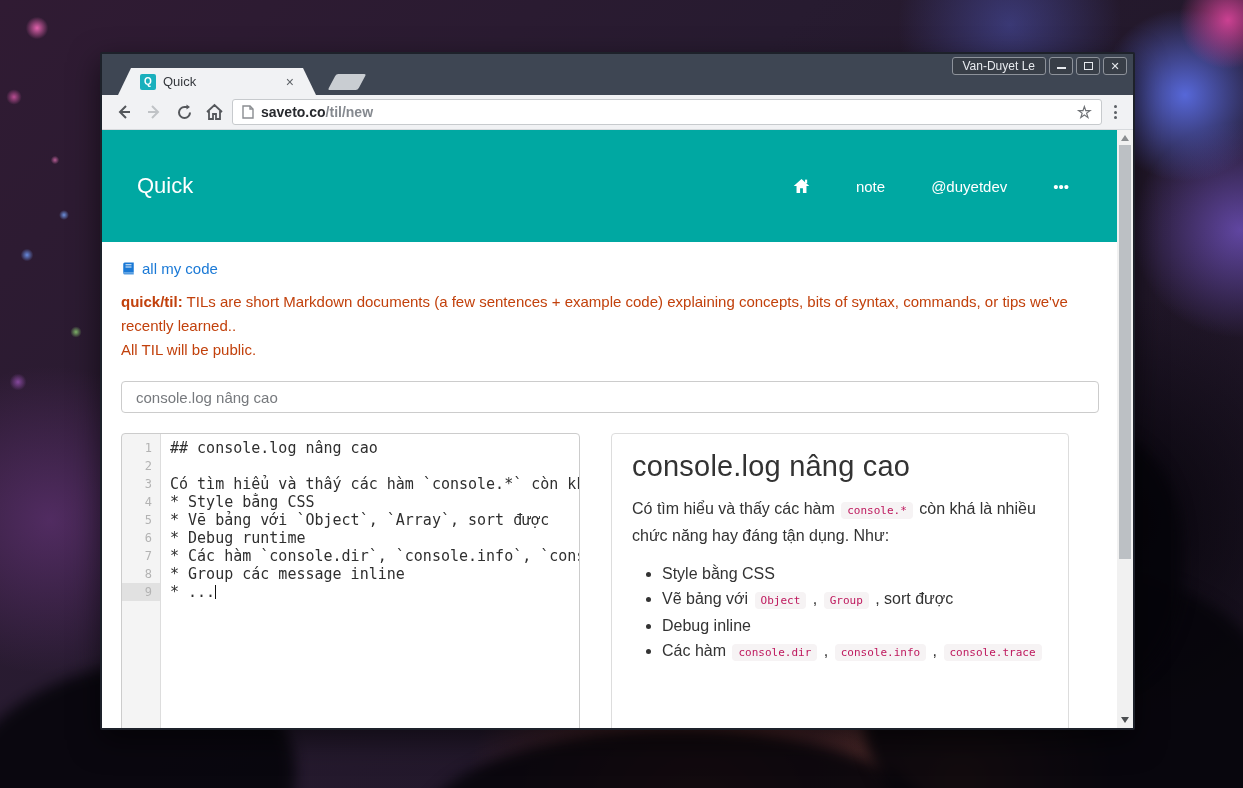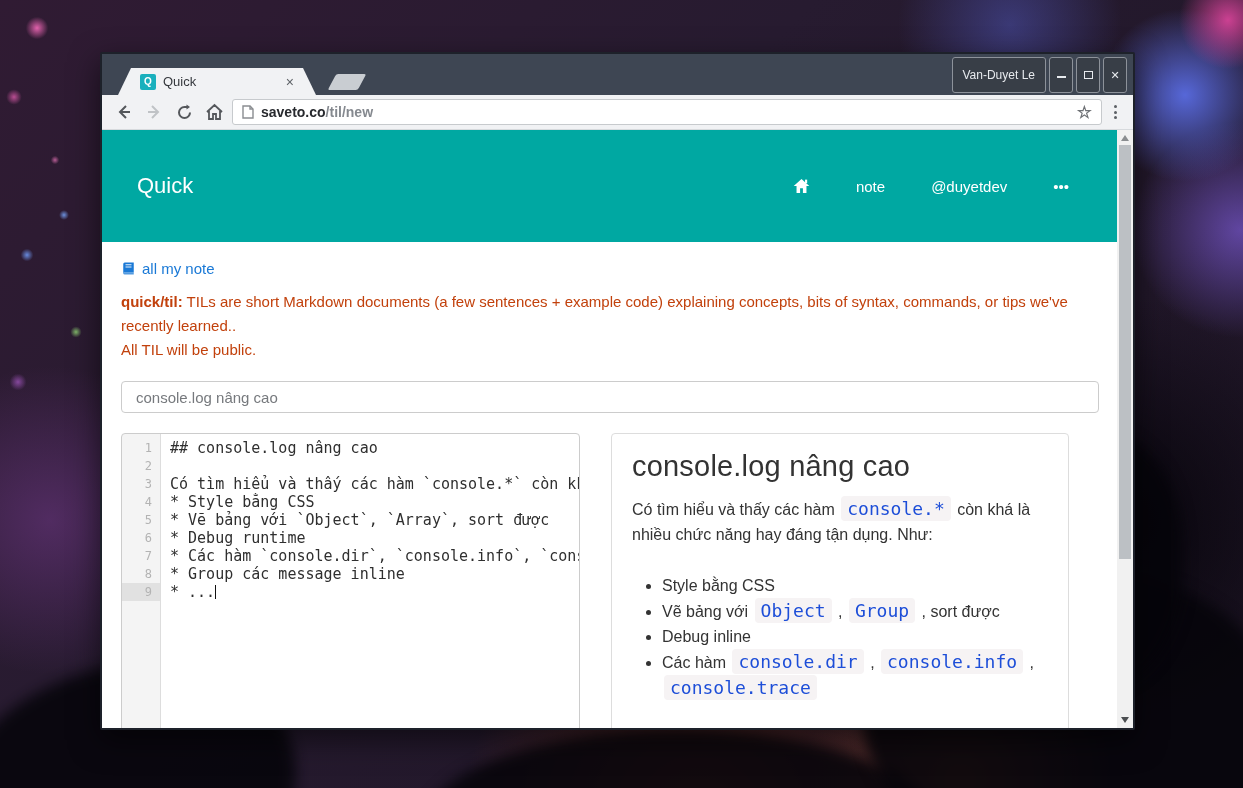--- a/index.html
+++ b/index.html
@@ -49,21 +49,21 @@
   }
   .favicon { width:16px; height:16px; background:#1ab0bd; border-radius:2px; color:#fff;
              font-size:10px; font-weight:bold; display:flex; align-items:center; justify-content:center; flex:0 0 16px;}
   .tab-title { font-size:13px; color:#35383d; flex:1; white-space:nowrap; overflow:hidden; }
   .tab-close { color:#5f6368; font-size:14px; line-height:1; }
   .newtab-btn { position:absolute; left:230px; bottom:5px; width:30px; height:16px;
                 background:#c9cdd2; transform:skewX(-28deg); border-radius:2px; }
   .win-controls { position:absolute; top:3px; right:6px; display:flex; gap:3px; align-items:center; }
   .win-label, .win-btn {
     background:#383e47; border:1px solid #8d929a; border-radius:3px; color:#e7eaee;
-    height:36px; display:flex; align-items:center; justify-content:center;
+    height:18px; display:flex; align-items:center; justify-content:center;
   }
   .win-label { padding:0 10px; font-size:12px; }
   .win-btn { width:24px; font-size:11px; }
   .glyph-min { display:block; width:9px; border-bottom:2px solid #e7eaee; height:5px;}
   .glyph-max { display:block; width:9px; height:8px; border:1.5px solid #e7eaee; }
   .glyph-close { font-size:11px; line-height:1; }
 
   
   .toolbar { height:35px; background:#f1f2f4; border-bottom:1px solid #d7dadd;
              display:flex; align-items:center; padding:0 10px; gap:6px; flex:0 0 35px; }
@@ -110,23 +110,23 @@
                color:#b3b3b3; line-height:18px; }
   .cm-code { flex:1; padding-left:10px; font-size:15px; color:#2f2f2f; line-height:18px;
              white-space:pre; overflow:hidden; }
   .caret { display:inline-block; width:1px; height:14px; background:#111; vertical-align:-2px; }
 
   
   .preview { width:458px; height:300px; border:1px solid #ddd; border-radius:4px 4px 0 0;
              padding:16px 20px; overflow:hidden; background:#fff; }
   .preview h1 { font-size:29px; font-weight:500; color:#333; letter-spacing:.2px; }
   .preview p { margin-top:13px; font-size:16px; line-height:25px; color:#333; }
-  .preview ul { margin-top:26px; padding-left:30px; }
+  .preview ul { margin-top:13px; padding-left:30px; }
   .preview li { font-size:16px; line-height:25px; color:#333; }
-  .preview code { font-family:"DejaVu Sans Mono",monospace; font-size:18px; color:#1d4ed8;
+  .preview code { font-family:"DejaVu Sans Mono",monospace; font-size:11px; color:#be185d;
                   background:#f6f3f4; padding:2px 6px; border-radius:4px; margin:0 2px; }
 
   
   .scrollbar { position:absolute; top:0; right:0; bottom:0; width:16px; background:#f1f1f1; }
   .sb-thumb { position:absolute; top:15px; left:2px; width:12px; height:414px; background:#bcc0c4; }
   .sb-up, .sb-down { position:absolute; left:4px; width:0; height:0; }
   .sb-up   { top:5px;    border-left:4.5px solid transparent; border-right:4.5px solid transparent; border-bottom:6px solid #8a8d90; }
   .sb-down { bottom:5px; border-left:4.5px solid transparent; border-right:4.5px solid transparent; border-top:6px solid #4c4f52; }
 
   svg { display:block; }
@@ -222,21 +222,21 @@
         </div>
 
         <div class="container">
 
           <div class="all-notes">
             <svg width="15" height="15" viewBox="0 0 20 20">
                 <path d="M4 2 H17 V15 H5 A2 2 0 0 0 3 17 V4 A2 2 0 0 1 5 2 Z" fill="#1a79d6"></path>
                 <path d="M3 17 A2 2 0 0 1 5 15 H17 V18 H5 A2 2 0 0 1 3 17 Z" fill="#1a79d6" opacity=".75"></path>
                 <path d="M6 5 H14 M6 8 H14" stroke="#fff" stroke-width="1.2"></path>
               </svg>
-            <span>all my note</span>
+            <span>all my code</span>
           </div>
 
           <div class="intro">
             <div><b>quick/til:</b><span> TILs are short Markdown documents (a few sentences + example code) explaining concepts, bits of syntax, commands, or tips we've recently learned..</span></div>
             <div>All TIL will be public.</div>
           </div>
 
 
           <input class="title-input" value="console.log nâng cao" style="">
 

